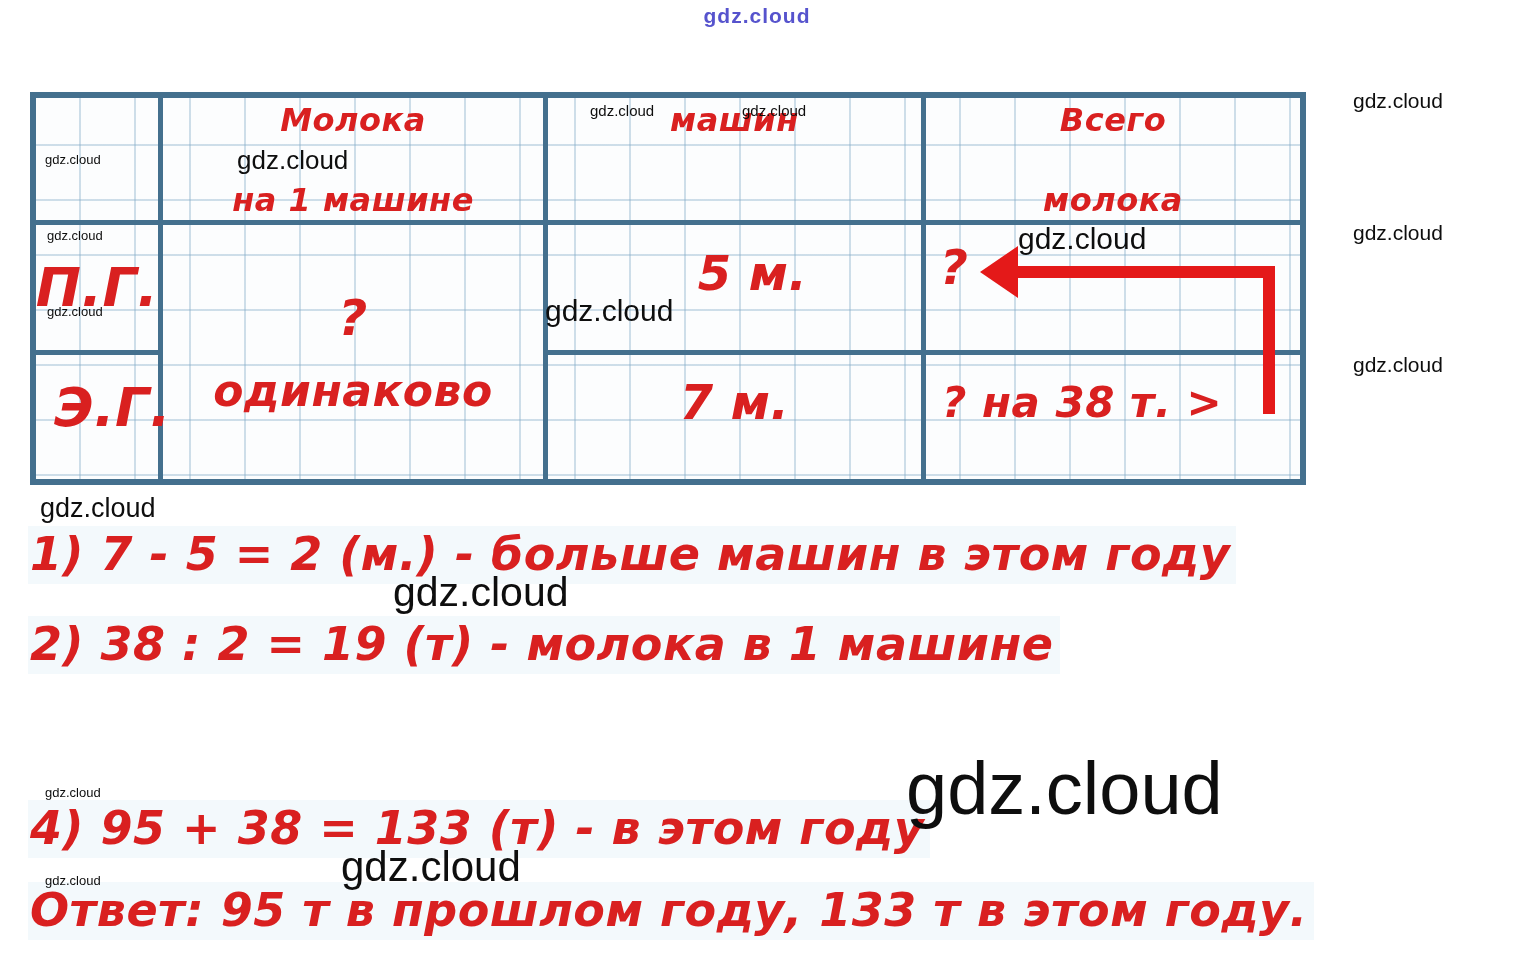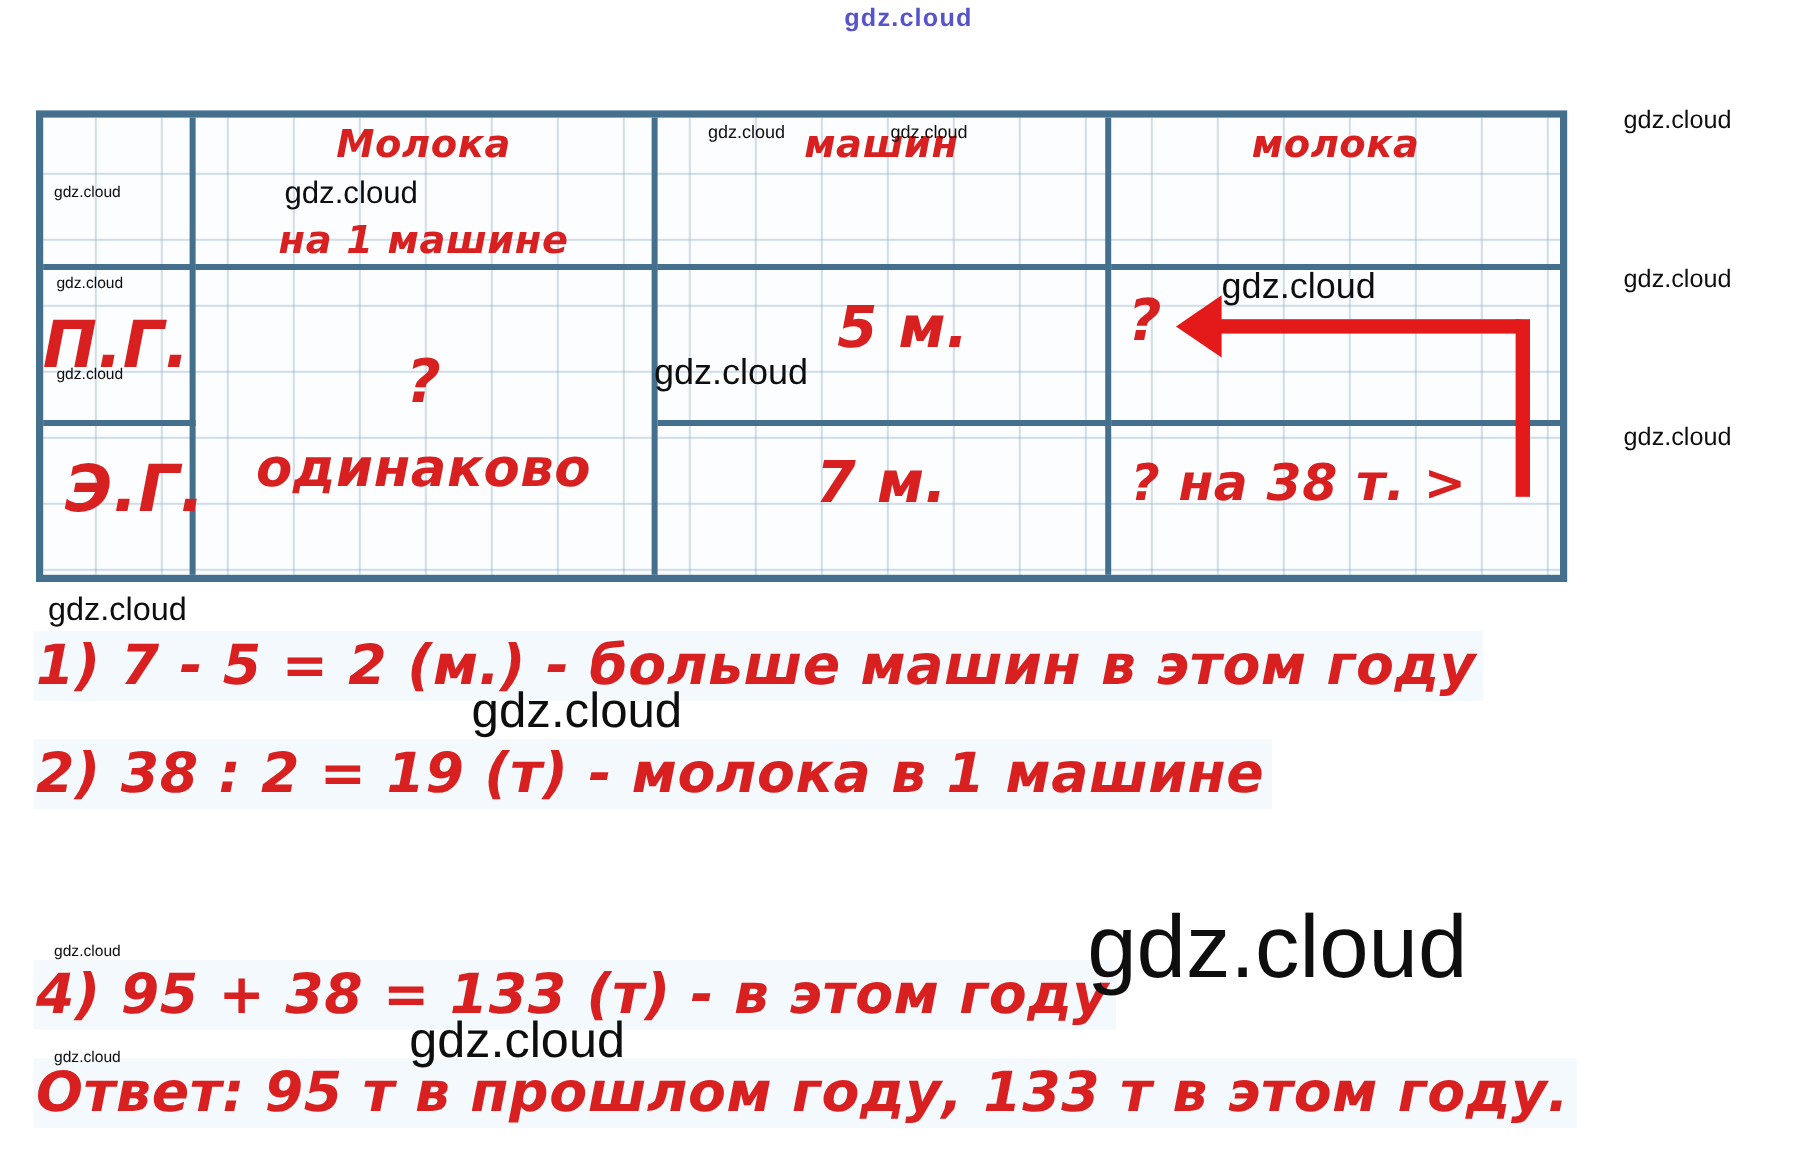--- a/index.html
+++ b/index.html
@@ -118,20 +118,21 @@
     <div class="cell c-r1c2 br bb hdr ink">
       <div>Молока</div>
       <div>на 1 машине</div>
     </div>
 
     <div class="cell c-r1c3 br bb hdr ink">
       <div>машин</div>
     </div>
 
     <div class="cell c-r1c4 bb hdr ink">
+      <div>Всего</div>
       <div>молока</div>
     </div>
 
     <div class="cell c-r2c1 br bb ink rowlbl">П.Г.</div>
 
     <div class="cell c-merged br">
       <div class="ink qmark">?</div>
       <div class="ink note">одинаково</div>
     </div>
 

